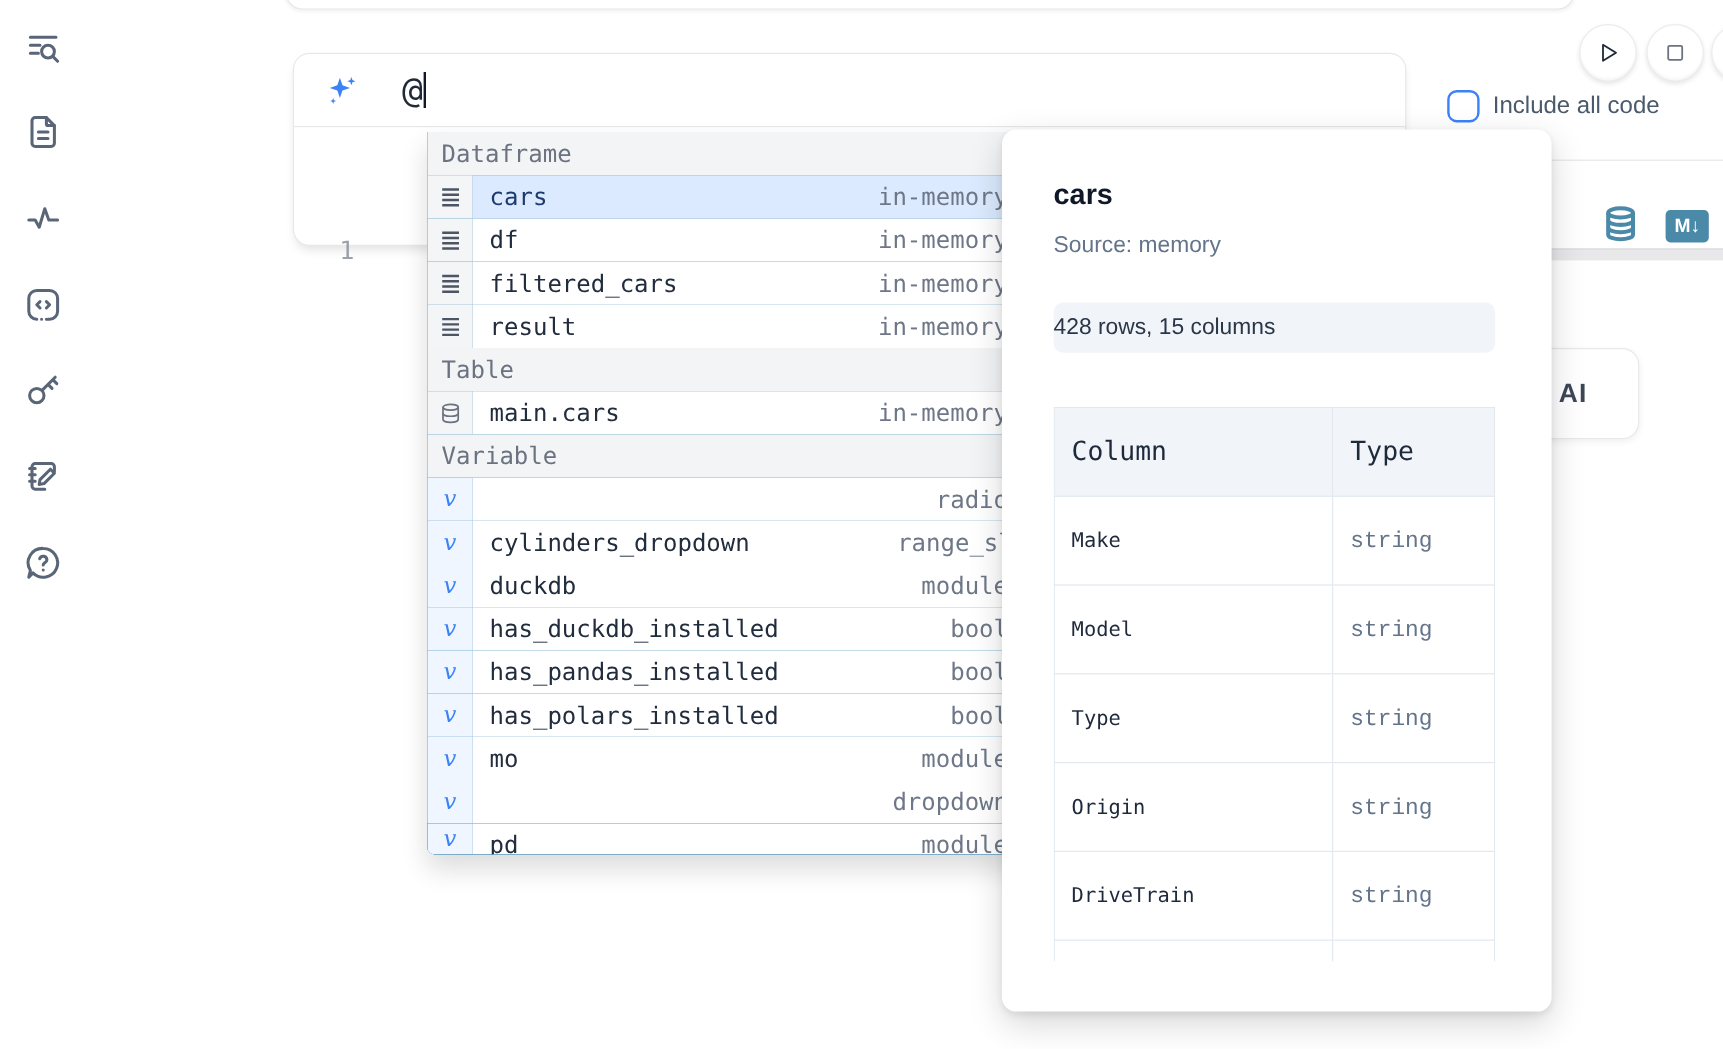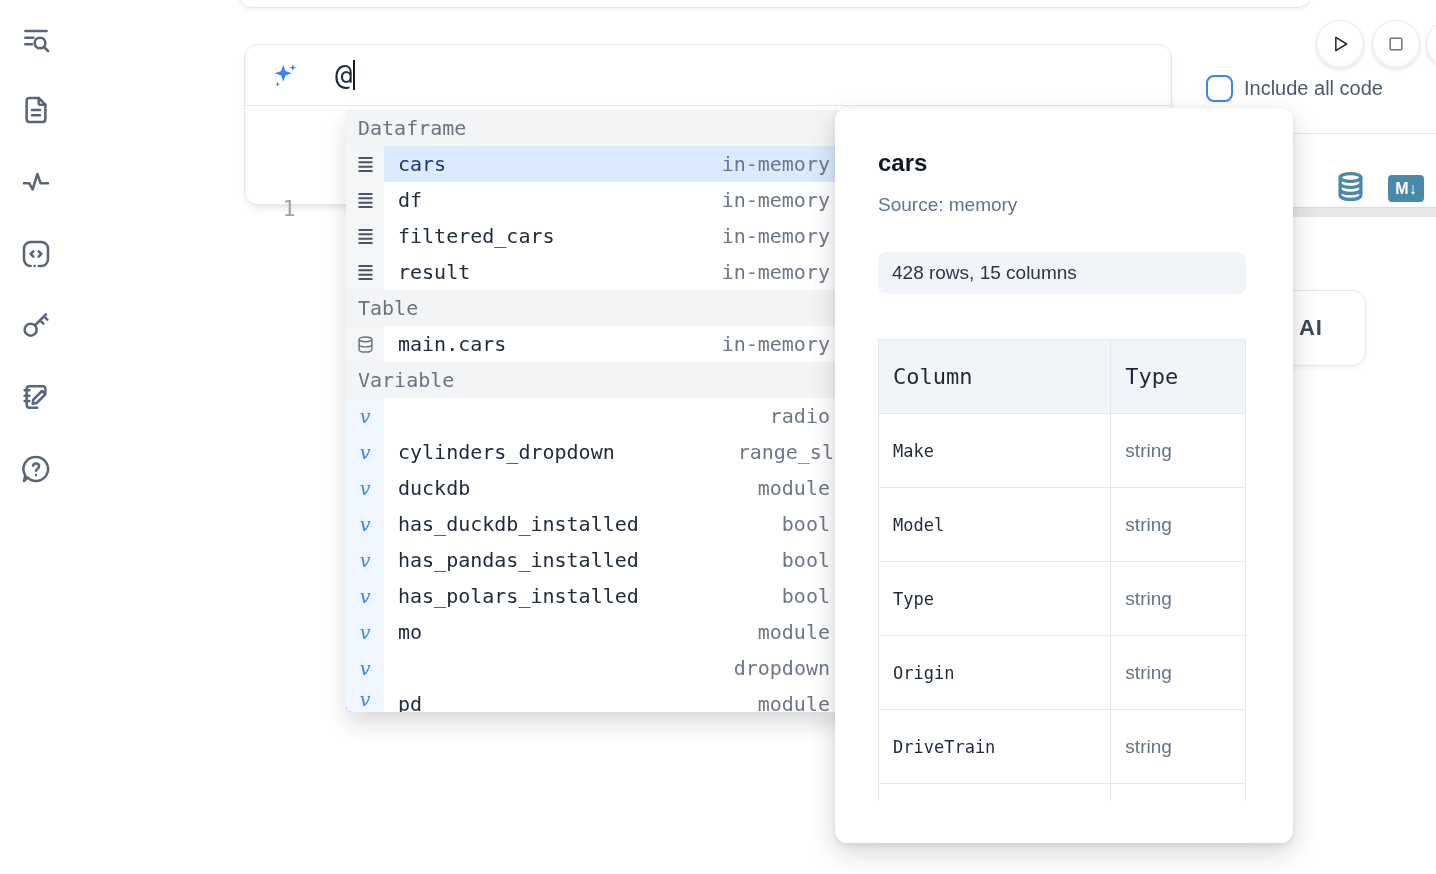--- a/index.html
+++ b/index.html
@@ -48,21 +48,21 @@
   .tool-ic { position:absolute; cursor:pointer; }
 
   
   .ai-card { position:absolute; left:1150px; top:290px; width:216px; height:76px;
              background:#fff; border:1px solid #e8e9ec; border-radius:14px;
              box-shadow:0 2px 5px rgba(0,0,0,0.06); cursor:pointer; }
   .ai-card span { position:absolute; right:42px; top:24px; font-size:22px; font-weight:bold;
                   color:#3e4758; letter-spacing:1px; }
 
   
-  .ac { position:absolute; left:346px; top:110px; width:498px; background:#0369a1;
+  .ac { position:absolute; left:356px; top:110px; width:498px; background:#0369a1;
         box-shadow:0 12px 22px rgba(0,0,0,0.14); border-radius:0 0 6px 6px; overflow:hidden; }
   .ac-header { height:36px; line-height:36px; background:#f3f4f6; color:#6b7280;
                font-size:20px; padding-left:12px; }
   .ac-row { display:flex; height:36px; line-height:36px; cursor:pointer; }
   .ac-row.partial { height:26px; overflow:hidden; }
   .ac-gutter { width:38px; flex:0 0 38px; display:flex; align-items:center; justify-content:center; }
   .g-gray { background:#f4f5f7; }
   .g-blue { background:#eff6ff; }
   .ac-main { flex:1; display:flex; background:#fff; }
   .ac-main.selected { background:#dbeafe; }
@@ -75,29 +75,29 @@
   .ic-v { font-family:"DejaVu Serif", serif; font-style:italic; color:#3b82f6; font-size:19px; }
 
   
   .popup { position:absolute; left:835px; top:108px; width:458px; height:735px;
            background:#fff; border-radius:12px;
            box-shadow:0 10px 28px rgba(0,0,0,0.16), 0 2px 6px rgba(0,0,0,0.08);
            padding:40px 47px 0 43px; overflow:hidden; }
   .popup-title { font-size:24px; font-weight:bold; color:#101827; line-height:30px; }
   .popup-src { margin-top:16px; font-size:19px; color:#64748b; }
   .popup-pill { margin-top:36px; height:42px; line-height:42px; background:#f1f5f9;
-                border-radius:8px; font-size:19px; color:#2b3648; padding-left:14px; }
+                border-radius:8px; font-size:19px; color:#2b3648; }
   .popup-tablewrap { margin-top:45px; height:462px; overflow:hidden; }
   table.schema { border-collapse:collapse; width:368px;padding-left:48px; }
   table.schema th, table.schema td { border:1px solid #e2e8f0; height:74px;
                   padding-left:14px; text-align:left; vertical-align:middle; }
   table.schema th { background:#f1f5f9; font-weight:normal; font-size:22px; color:#1e293b; }
   table.schema col.c1 { width:233px; } table.schema col.c2 { width:135px; }
   td.colname { font-size:17px; color:#1e293b; }
-  td.coltype { font-family:Liberation Sans, sans-serif; font-size:19px; color:#64748b; }
+  td.coltype { font-family:Liberation Mono, monospace; font-size:19px; color:#64748b; }
   tr.partial td { height:18px; border-bottom:none; }
 </style>
 </head>
 <body>
 
 <div class="sidebar">
   <div class="side-ic" style="top:23px">
     <svg viewBox="0 0 24 24">
         <circle cx="15" cy="15" r="4"></circle>
         <path d="M18 18l3 3M4 6h16M4 11h6M4 16h5"></path>

